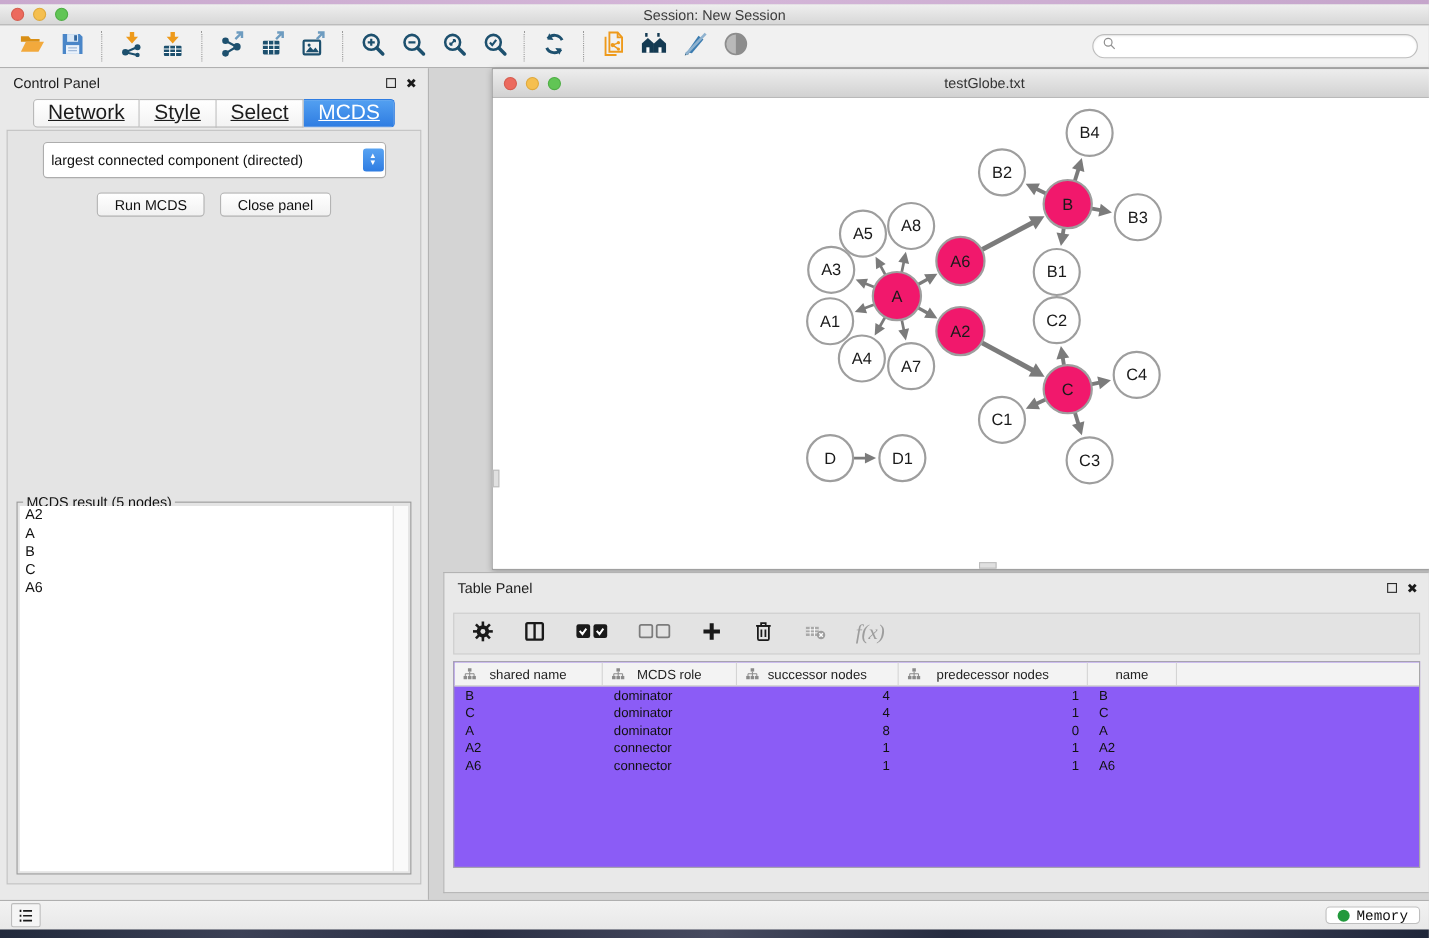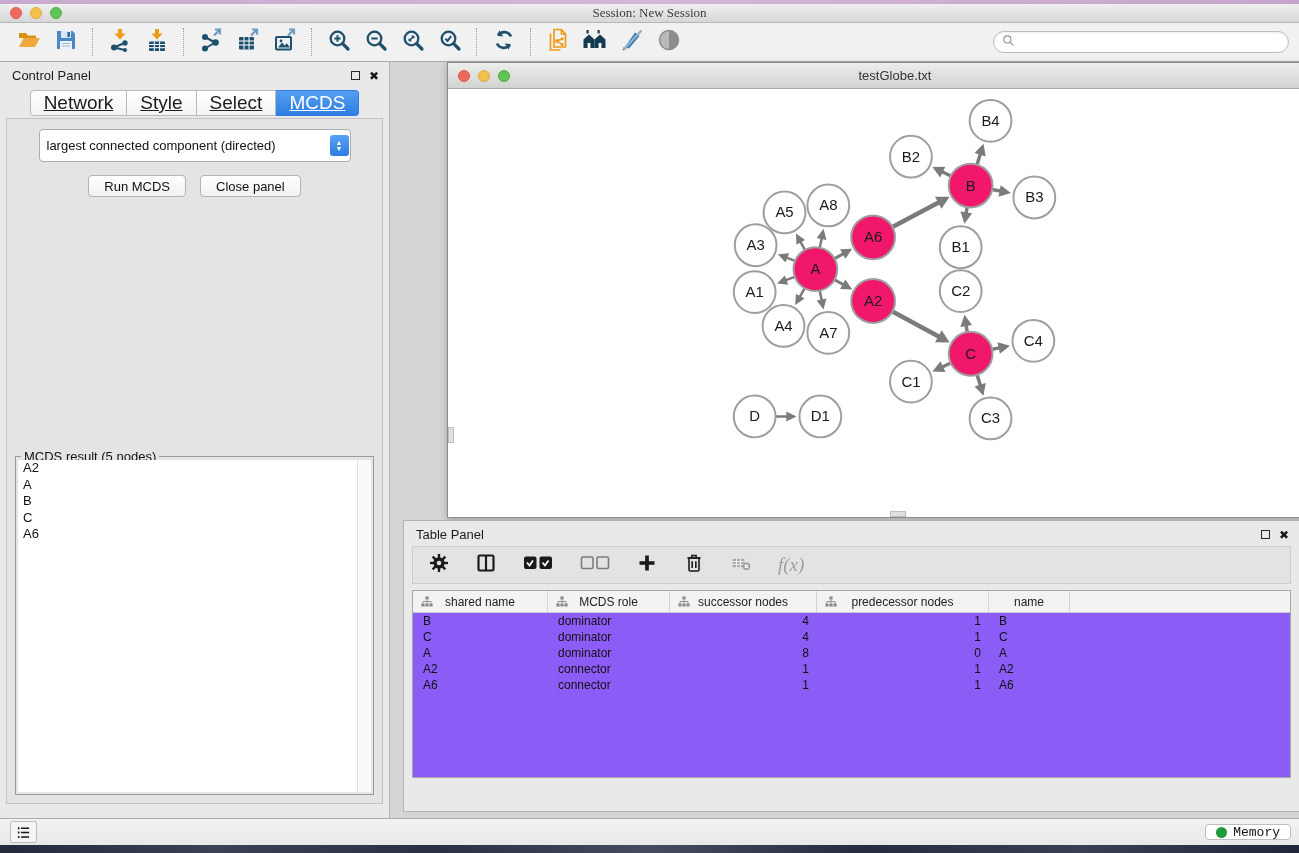--- a/index.html
+++ b/index.html
@@ -3,21 +3,21 @@
 <meta charset="utf-8">
 <style>
   * { margin:0; padding:0; box-sizing:border-box; cursor:default; }
   html,body { width:1299px; height:853px; overflow:hidden;
     font-family:"Liberation Sans","DejaVu Sans",sans-serif; background:#d4d4d4; }
 
   
   .wallpaper-top { height:4px; background:linear-gradient(90deg,#c9a9ce,#d4b6d8,#c5a5cb); }
   .titlebar { height:19px; background:linear-gradient(#efefef,#d7d7d7); border-bottom:1px solid #b6b6b6;
     position:relative; display:flex; align-items:center; justify-content:center; }
-  .titlebar .title { font-size:13px; color:#3c3c3c;font-family:Liberation Serif, serif; }
+  .titlebar .title { font-size:13px; color:#3c3c3c; }
   .lights { position:absolute; left:10px; top:0; height:100%; display:flex; align-items:center; gap:8px; }
   .light { width:12px; height:12px; border-radius:50%; }
   .light.red { background:#ec6a5e; border:1px solid #d55d50; }
   .light.yellow { background:#f5bf4f; border:1px solid #dfa93d; }
   .light.green { background:#61c555; border:1px solid #4fae45; }
 
   
   .toolbar { height:39px; background:#f1f1f1; border-bottom:1px solid #a9a9a9;
     display:flex; align-items:center; padding:0 10px; }
   .tb-btn { width:37px; height:32px; display:flex; align-items:center; justify-content:center; border-radius:4px; }
@@ -72,21 +72,21 @@
   .nw-canvas { position:relative; width:100%; height:428px; background:#fff; }
   .nw-canvas svg { position:absolute; left:0; top:0; }
   .left-grip { position:absolute; left:0; top:338px; width:6px; height:16px; background:#e0e0e0; border:1px solid #bdbdbd; }
   .bottom-grip { position:absolute; bottom:0; left:442px; width:16px; height:6px; background:#e0e0e0; border:1px solid #bdbdbd; }
   .resize-corner { position:absolute; right:1px; bottom:1px; width:13px; height:13px;
     background:repeating-linear-gradient(135deg,transparent 0 2px,#9a9a9a 2px 3px); }
 
   
   .table-panel { position:absolute; left:403px; top:458px; width:896px; height:292px;
     background:#e9e9e9; border:1px solid #b3b3b3; border-right:none; }
-  .tp-toolbar { margin:4px 8px 0; height:38px; background:#e3e3e3; border:1px solid #cdcdcd;
+  .tp-toolbar { margin:15px 8px 0; height:38px; background:#e3e3e3; border:1px solid #cdcdcd;
     display:flex; align-items:center; padding:0 16px; gap:27px; }
   .tp-btn { display:flex; align-items:center; justify-content:center; }
   .tp-btn svg { width:20px; height:20px; }
   .tp-btn.wide svg { width:30px; height:20px; }
   .fx { font-family:"Liberation Serif","DejaVu Serif",serif; font-style:italic; font-size:19px; color:#9d9d9d; }
   .tp-table { margin:6px 8px 0; height:188px; background:#8b5cf6; border:1px solid #a8a8a8; overflow:hidden; }
   .thead { display:flex; height:22px; background:#f3f3f3; border-bottom:1px solid #c8c8c8; }
   .th { position:relative; display:flex; align-items:center; justify-content:center;
     font-size:12px; color:#222; border-right:1px solid #d4d4d4; }
   .th .tree-ic { position:absolute; left:8px; top:5px; }

